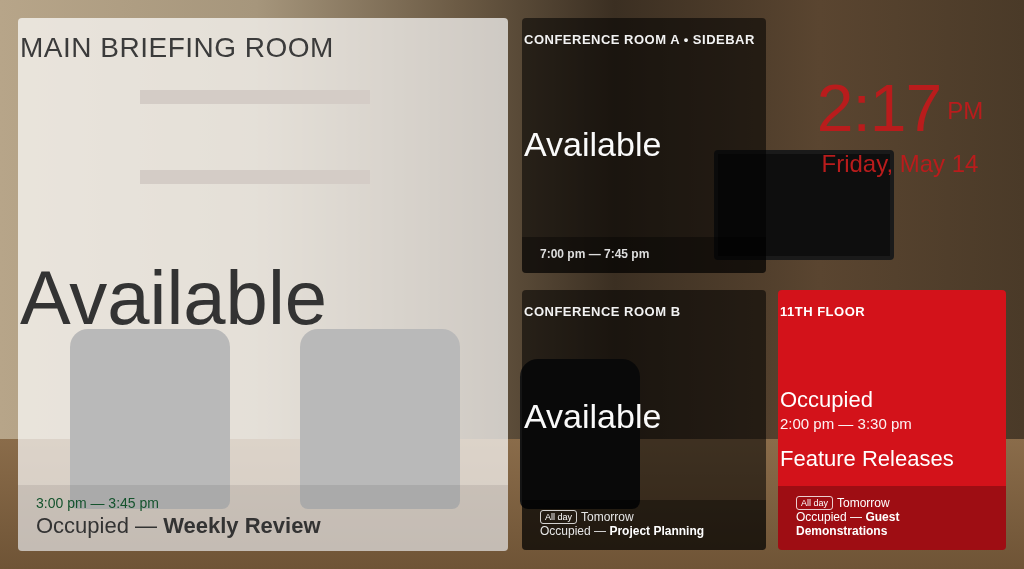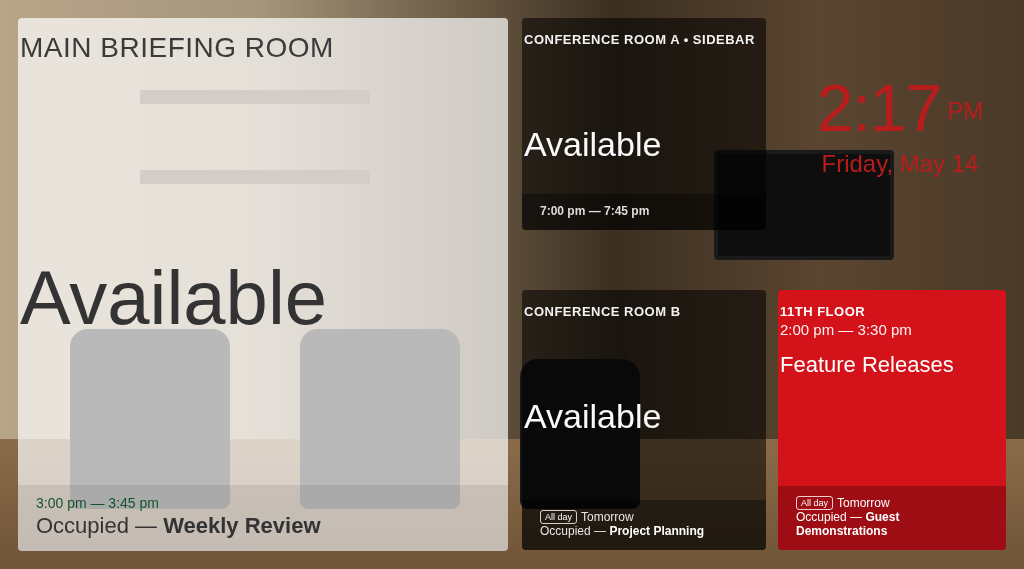--- a/index.html
+++ b/index.html
@@ -49,21 +49,21 @@
   .main-card .foot-line .ev { font-weight: 700; }
 
   
   .dark-card { background: rgba(0,0,0,0.55); color: #eee; }
   .dark-card .title { font-size: 13px; font-weight: 700; letter-spacing: 0.5px; color: #f2f2f2; }
   .dark-card .status { font-size: 34px; font-weight: 300; color: #fafafa; margin-top: 78px; }
   .dark-card .footer { background: rgba(0,0,0,0.35); font-size: 12px; color: #e6e6e6; }
   .dark-card .footer .label { color: #ddd; font-weight: bold; }
   .dark-card .footer .ev { font-weight: 700; color: #fff; }
 
-  .card-a { left: 522px; top: 18px; width: 244px; height: 212px; }
+  .card-a { left: 522px; top: 18px; width: 244px; height: 255px; }
   .card-b { left: 522px; top: 290px; width: 244px; height: 260px; }
 
   
   .red-card { background: #d3121a; color: #fff; }
   .card-d { left: 778px; top: 290px; width: 228px; height: 260px; }
   .red-card .title { font-size: 13px; font-weight: 700; letter-spacing: 0.5px; }
   .red-card .status { font-size: 22px; font-weight: 400; margin-top: 68px; }
   .red-card .time { font-size: 15px; font-weight: 400; margin-top: 2px; opacity: 0.95; }
   .red-card .event { font-size: 22px; font-weight: 400; margin-top: 14px; }
   .red-card .footer { background: rgba(0,0,0,0.25); font-size: 12px; }
@@ -127,20 +127,21 @@
     <div class="footer">
       <div>
         <span class="badge">All day</span><span>Tomorrow</span>
       </div>
       <div><span>Occupied — </span><span class="ev">Project Planning</span></div>
     </div>
   </div>
 
   <div class="card red-card card-d">
     <div class="title">11TH FLOOR</div>
+    <div class="status">Occupied</div>
     <div class="time">2:00 pm — 3:30 pm</div>
     <div class="event">Feature Releases</div>
     <div class="footer">
       <div>
         <span class="badge">All day</span><span>Tomorrow</span>
       </div>
       <div><span>Occupied — </span><span class="ev">Guest Demonstrations</span></div>
     </div>
   </div>
 

